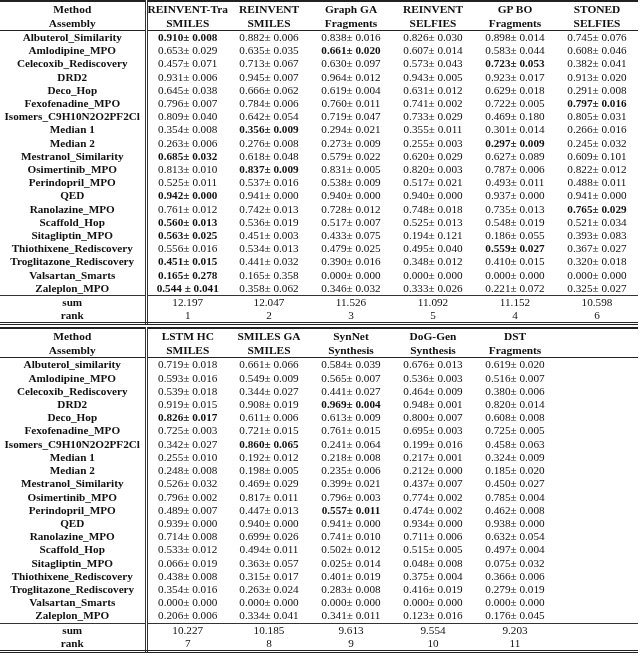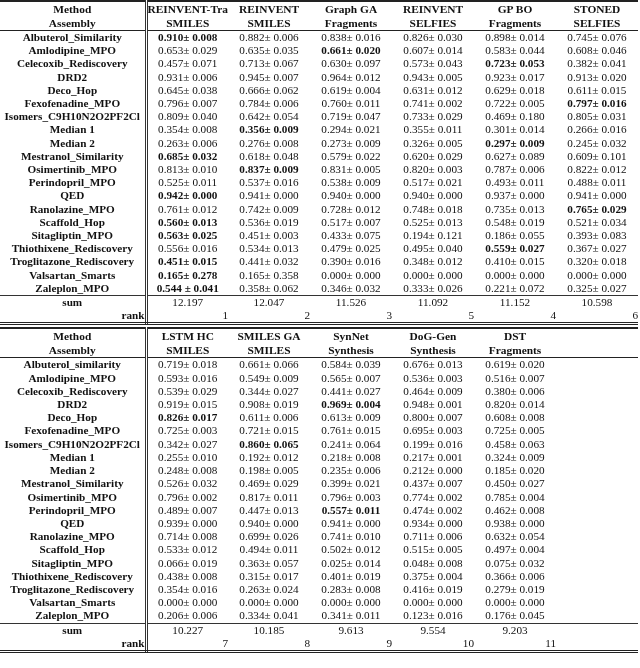--- a/index.html
+++ b/index.html
@@ -7,21 +7,21 @@
   .wrap { position:relative; width:640px; }
   table.res { border-collapse:collapse; width:520px; table-layout:fixed; font-size:11.2px; line-height:13.2px; }
   table.res td, table.res th { padding:0; text-align:center; white-space:nowrap; overflow:hidden; }
   table.res th { font-weight:bold; font-size:11.4px; line-height:14px; }
   col.c0 { width:146px; }
   col.cn { width:82px; }
   .name-cell { border-right:3px double #333;font-weight:bold; }
   tr.top-rule td, tr.top-rule th { border-top:2px solid #222; }
   tr.head-end td, tr.head-end th { border-bottom:1.5px solid #222; }
   tr.sum-row td { border-top:1px solid #333; }
-  tr.last-row td { border-bottom:3px double #222;text-align:right; }
+  tr.last-row td { border-bottom:3px double #222; }
   .bold { font-weight:bold; }
   .table2 { margin-top:2px; }
 </style>
 </head>
 <body>
 
 <div class="wrap">
   <table class="res" id="t1">
     <colgroup>
         <col class="c0">
@@ -87,21 +87,21 @@
           <td>0.923± 0.017</td>
           <td>0.913± 0.020</td>
         </tr>
         <tr>
           <td class="name-cell">Deco_Hop</td>
           <td>0.645± 0.038</td>
           <td>0.666± 0.062</td>
           <td>0.619± 0.004</td>
           <td>0.631± 0.012</td>
           <td>0.629± 0.018</td>
-          <td>0.611± 0.015</td>
+          <td>0.291± 0.008</td>
         </tr>
         <tr>
           <td class="name-cell">Fexofenadine_MPO</td>
           <td>0.796± 0.007</td>
           <td>0.784± 0.006</td>
           <td>0.760± 0.011</td>
           <td>0.741± 0.002</td>
           <td>0.722± 0.005</td>
           <td class="bold">0.797± 0.016</td>
         </tr>
@@ -121,21 +121,21 @@
           <td>0.294± 0.021</td>
           <td>0.355± 0.011</td>
           <td>0.301± 0.014</td>
           <td>0.266± 0.016</td>
         </tr>
         <tr>
           <td class="name-cell">Median 2</td>
           <td>0.263± 0.006</td>
           <td>0.276± 0.008</td>
           <td>0.273± 0.009</td>
-          <td>0.326± 0.005</td>
+          <td>0.255± 0.003</td>
           <td class="bold">0.297± 0.009</td>
           <td>0.245± 0.032</td>
         </tr>
         <tr>
           <td class="name-cell">Mestranol_Similarity</td>
           <td class="bold">0.685± 0.032</td>
           <td>0.618± 0.048</td>
           <td>0.579± 0.022</td>
           <td>0.620± 0.029</td>
           <td>0.627± 0.089</td>
@@ -164,21 +164,21 @@
           <td class="bold">0.942± 0.000</td>
           <td>0.941± 0.000</td>
           <td>0.940± 0.000</td>
           <td>0.940± 0.000</td>
           <td>0.937± 0.000</td>
           <td>0.941± 0.000</td>
         </tr>
         <tr>
           <td class="name-cell">Ranolazine_MPO</td>
           <td>0.761± 0.012</td>
-          <td>0.742± 0.009</td>
+          <td>0.742± 0.013</td>
           <td>0.728± 0.012</td>
           <td>0.748± 0.018</td>
           <td>0.735± 0.013</td>
           <td class="bold">0.765± 0.029</td>
         </tr>
         <tr>
           <td class="name-cell">Scaffold_Hop</td>
           <td class="bold">0.560± 0.013</td>
           <td>0.536± 0.019</td>
           <td>0.517± 0.007</td>
@@ -293,21 +293,21 @@
           <td class="name-cell">Amlodipine_MPO</td>
           <td>0.593± 0.016</td>
           <td>0.549± 0.009</td>
           <td>0.565± 0.007</td>
           <td>0.536± 0.003</td>
           <td>0.516± 0.007</td>
           <td></td>
         </tr>
         <tr>
           <td class="name-cell">Celecoxib_Rediscovery</td>
-          <td>0.539± 0.029</td>
+          <td>0.539± 0.018</td>
           <td>0.344± 0.027</td>
           <td>0.441± 0.027</td>
           <td>0.464± 0.009</td>
           <td>0.380± 0.006</td>
           <td></td>
         </tr>
         <tr>
           <td class="name-cell">DRD2</td>
           <td>0.919± 0.015</td>
           <td>0.908± 0.019</td>

